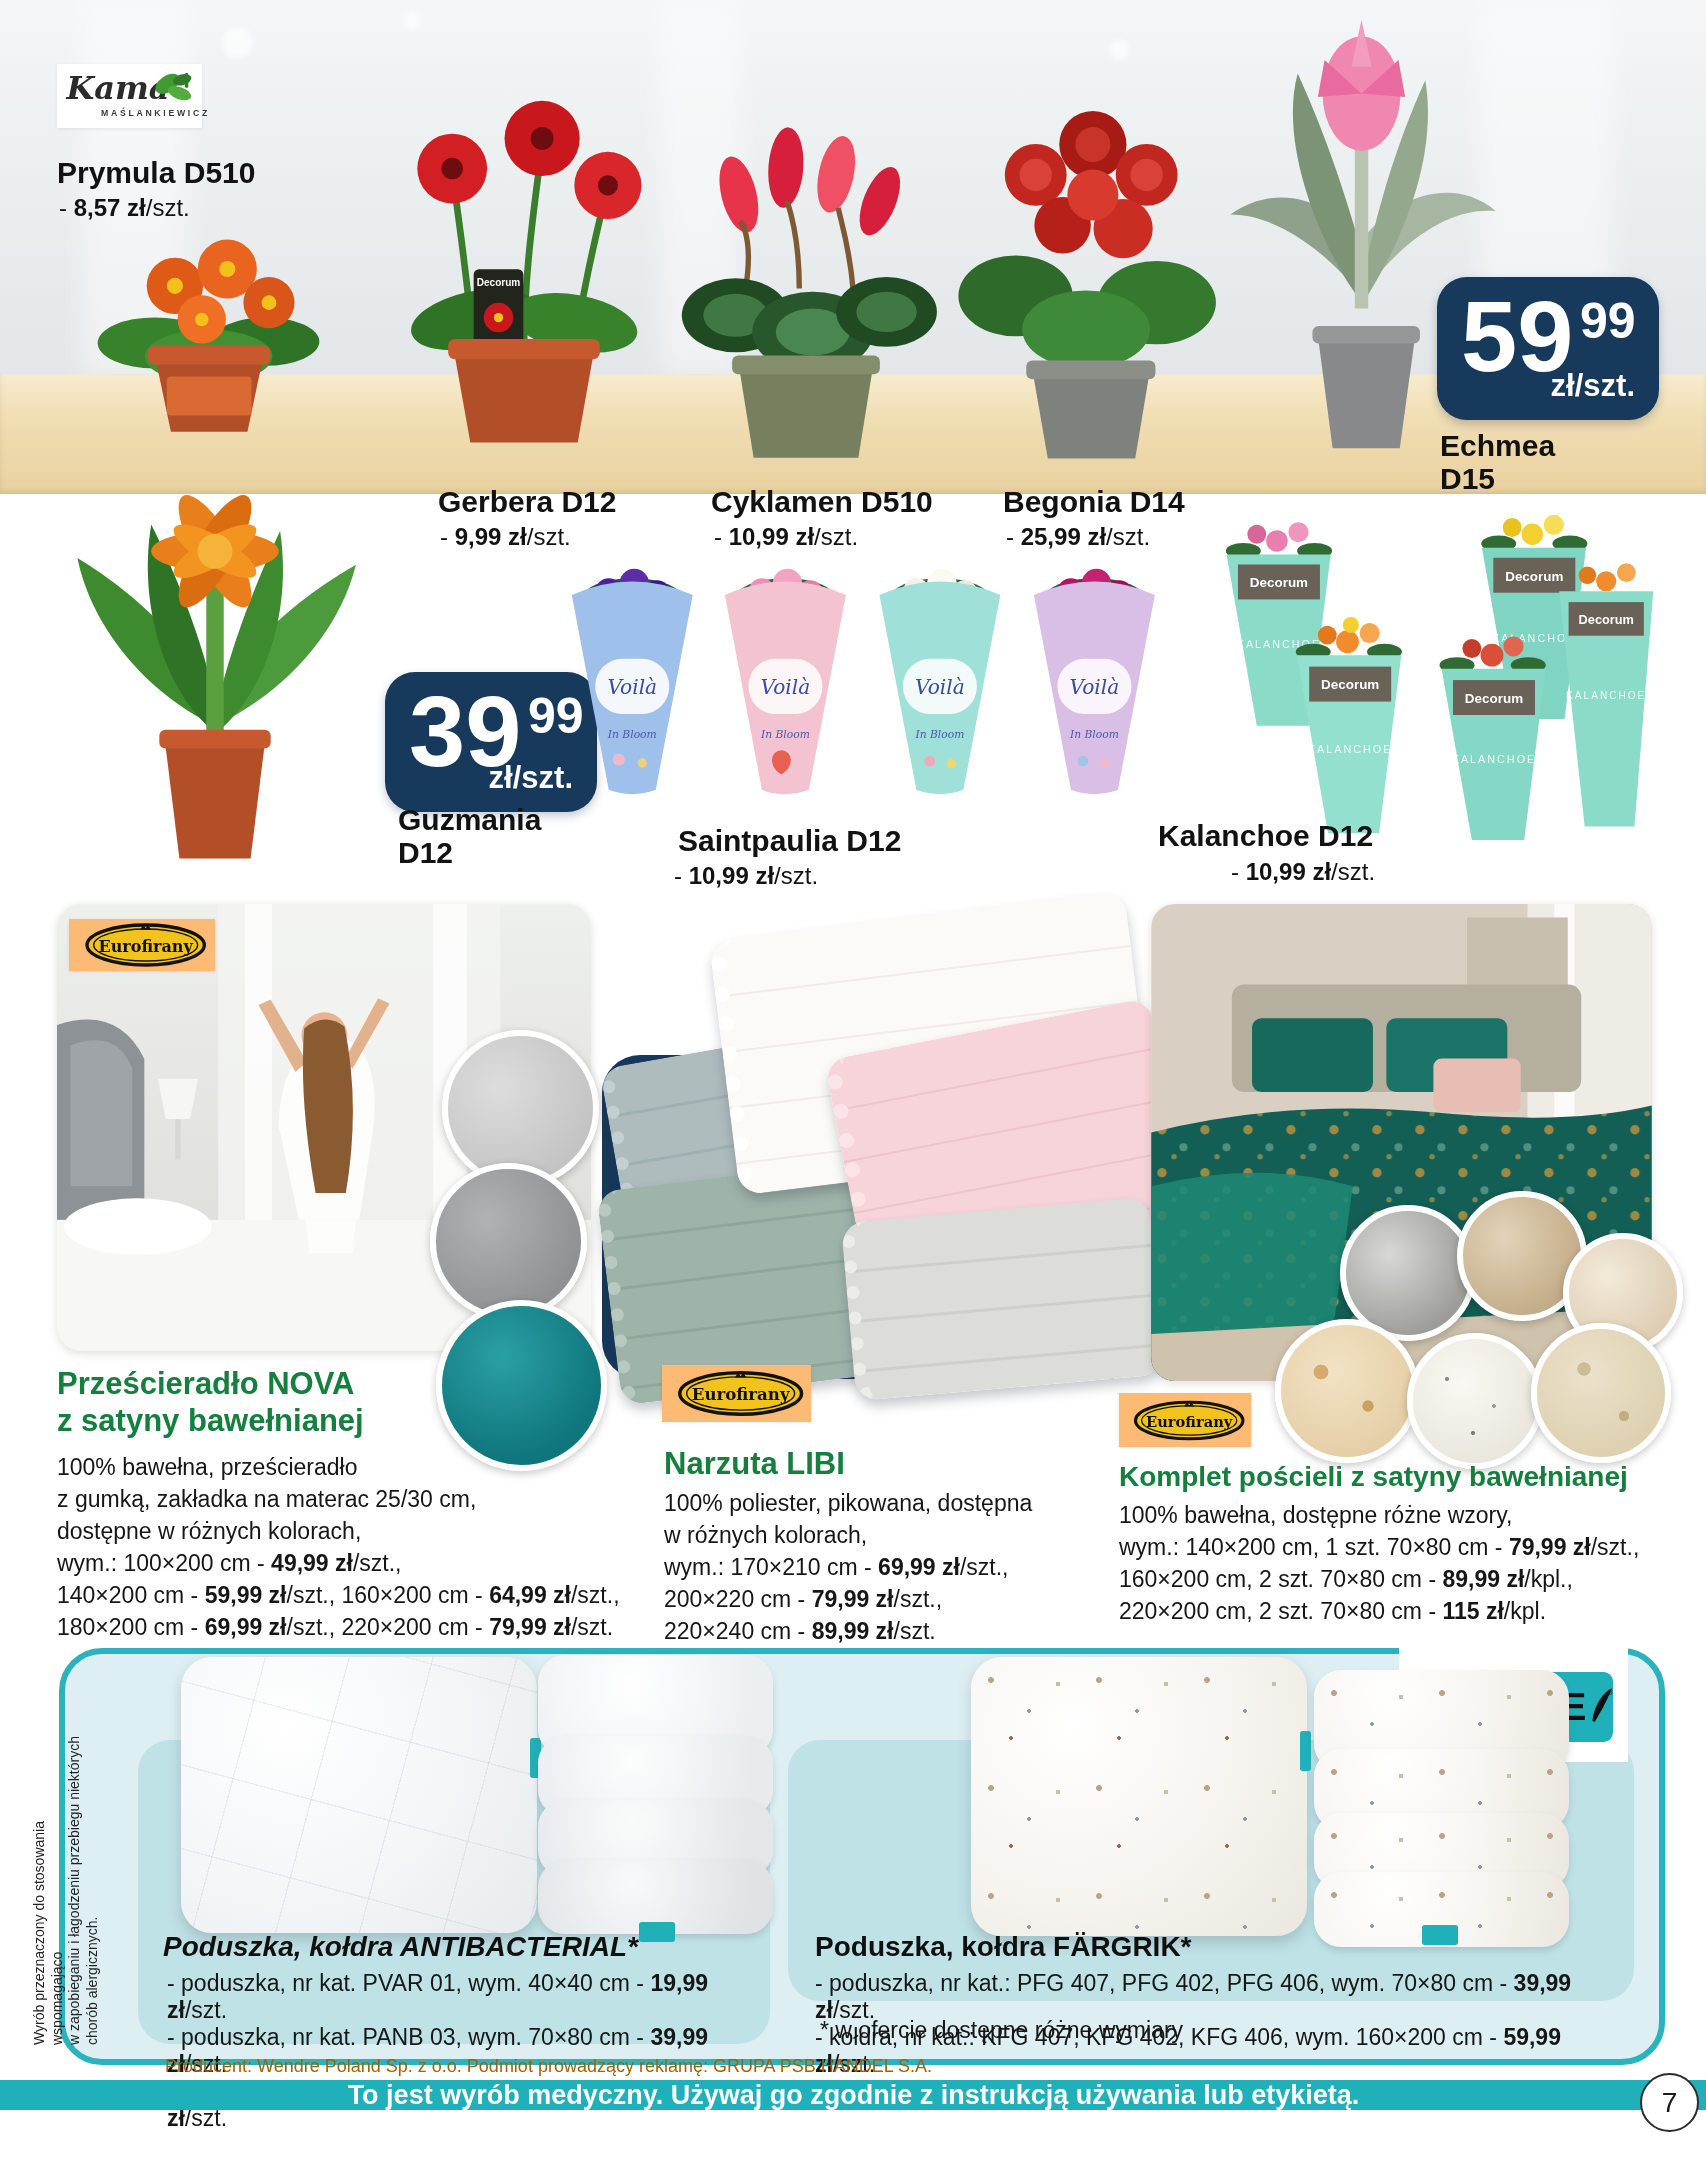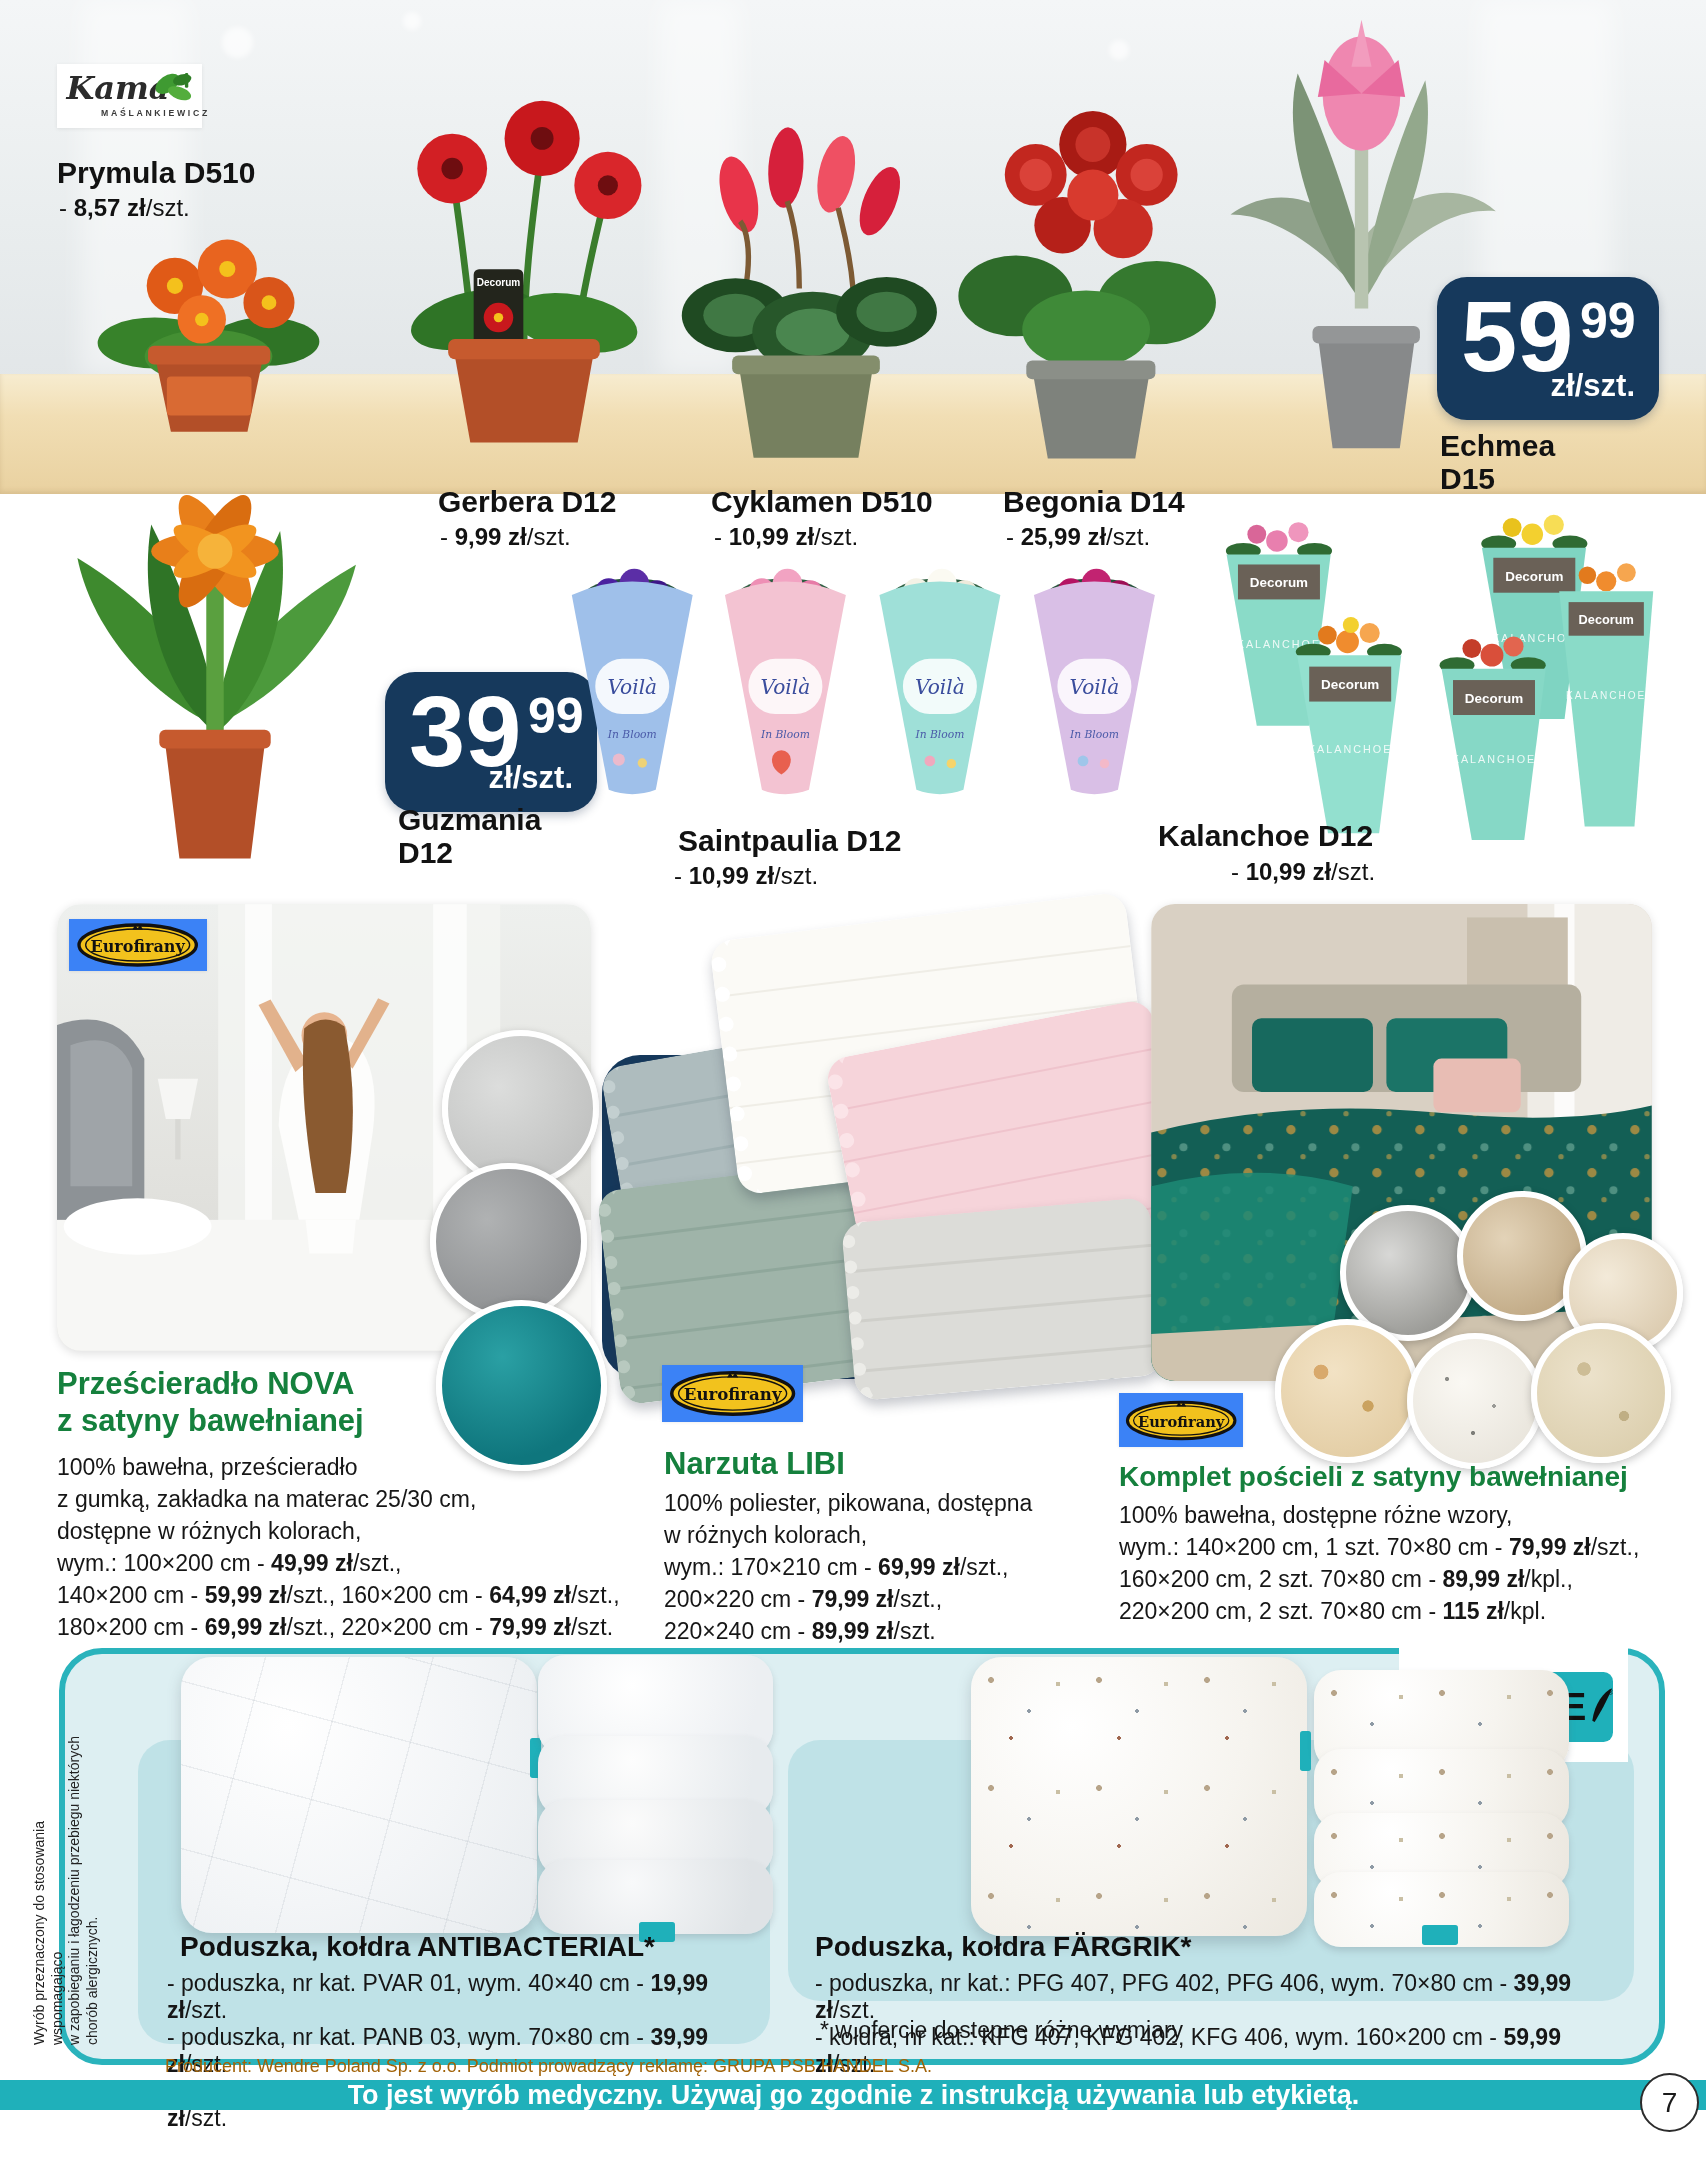--- a/index.html
+++ b/index.html
@@ -21,21 +21,21 @@
   .price-line span{font-size:24px;}
   
   .badge{background:#16395c;border-radius:30px;color:#fff;box-shadow:0 4px 9.4px rgba(20,40,70,.25);}
   .badge .int{position:absolute;left:24px;top:9.4px;font-size:101px;font-weight:700;line-height:1;}
   .badge .dec{position:absolute;left:143px;top:19px;font-size:50px;font-weight:700;line-height:1;}
   .badge .unit{position:absolute;right:24px;bottom:16px;font-size:31px;font-weight:700;}
   
   .kama-box{background:#fff;box-shadow:0 1.3px 4px rgba(0,0,0,.08);}
   .kama-script{font-family:"DejaVu Serif",serif;font-style:italic;font-weight:700;font-size:32px;color:#2b2b2b;}
   .kama-sub{font-size:8.7px;letter-spacing:2.7px;color:#3a3a3a;font-weight:700;}
-  .euro-box{background:#3b82f6;display:flex;align-items:center;justify-content:center;box-shadow:0 1.3px 3.4px rgba(0,0,0,.1);}
+  .euro-box{background:#fdba74;display:flex;align-items:center;justify-content:center;box-shadow:0 1.3px 3.4px rgba(0,0,0,.1);padding-left:8px;}
   .wendre-white{background:#fff;}
   .wendre-badge{position:absolute;left:15px;top:24px;width:199px;height:70px;background:#1fb0ba;border-radius:9.4px;
     display:flex;align-items:center;justify-content:center;}
   .wendre-text{font-size:38px;font-weight:700;letter-spacing:0.7px;color:#101010;}
   
   .photo{border-radius:24px;overflow:hidden;box-shadow:0 2.7px 9.4px rgba(0,0,0,.12);}
   .swatch{position:absolute;border-radius:50%;border:6.7px solid #fff;box-shadow:0 2.7px 8px rgba(0,0,0,.22);}
   .navy-panel{background:#16395c;border-radius:38px;}
   .blanket{position:absolute;border-radius:23px;box-shadow:0 6.7px 12px rgba(30,40,60,.25);}
   .sec-title{font-weight:700;font-size:31px;line-height:1.2;color:#15803d;}
@@ -516,21 +516,21 @@
     <div class="tag" style="right:-4px;top:74px;width:10.8px;height:40px;"></div>
   </div>
   <div class="abs" style="left:1314px;top:1670px;width:255px;height:282px;">
     <div class="fold paisley" style="top:0;height:101px;"></div>
     <div class="fold paisley" style="top:79px;height:81px;"></div>
     <div class="fold paisley" style="top:143px;height:77px;"></div>
     <div class="fold paisley" style="top:202px;height:75px;"></div>
     <div class="tag" style="left:108px;bottom:6.7px;width:36px;height:20px;"></div>
   </div>
 
-  <div class="abs prod-title" style="left:180px;top:1931px;">Poduszka, kołdra ANTIBACTERIAL*</div>
+  <div class="abs prod-title" style="left:163px;top:1931px;font-style:italic;">Poduszka, kołdra ANTIBACTERIAL*</div>
   <div class="abs prod-desc rich" style="left:167px;top:1970px;width:592px;"><span>- poduszka, nr kat. PVAR 01, wym. 40×40 cm - </span><span style="font-weight: 700;">19,99 zł</span><span>/szt.
 - poduszka, nr kat. PANB 03, wym. 70×80 cm - </span><span style="font-weight: 700;">39,99 zł</span><span>/szt.
 - kołdra, nr kat. KANB 02, wym. 160×200 cm - </span><span style="font-weight: 700;">59,99 zł</span><span>/szt.</span></div>
 
   <div class="abs prod-title" style="left:815px;top:1931px;">Poduszka, kołdra FÄRGRIK*</div>
   <div class="abs prod-desc rich" style="left:815px;top:1970px;width:807px;"><span>- poduszka, nr kat.: PFG 407, PFG 402, PFG 406, wym. 70×80 cm - </span><span style="font-weight: 700;">39,99 zł</span><span>/szt.
 - kołdra, nr kat.: KFG 407, KFG 402, KFG 406, wym. 160×200 cm - </span><span style="font-weight: 700;">59,99 zł</span><span>/szt.</span></div>
   <div class="abs" style="left:820px;top:2017px;font-size:23px;color:#161616;">* w ofercie dostępne różne wymiary</div>
 
   <div id="producer" class="abs" style="left:165px;top:2056px;">Producent: Wendre Poland Sp. z o.o. Podmiot prowadzący reklamę: GRUPA PSB HANDEL S.A.</div>

